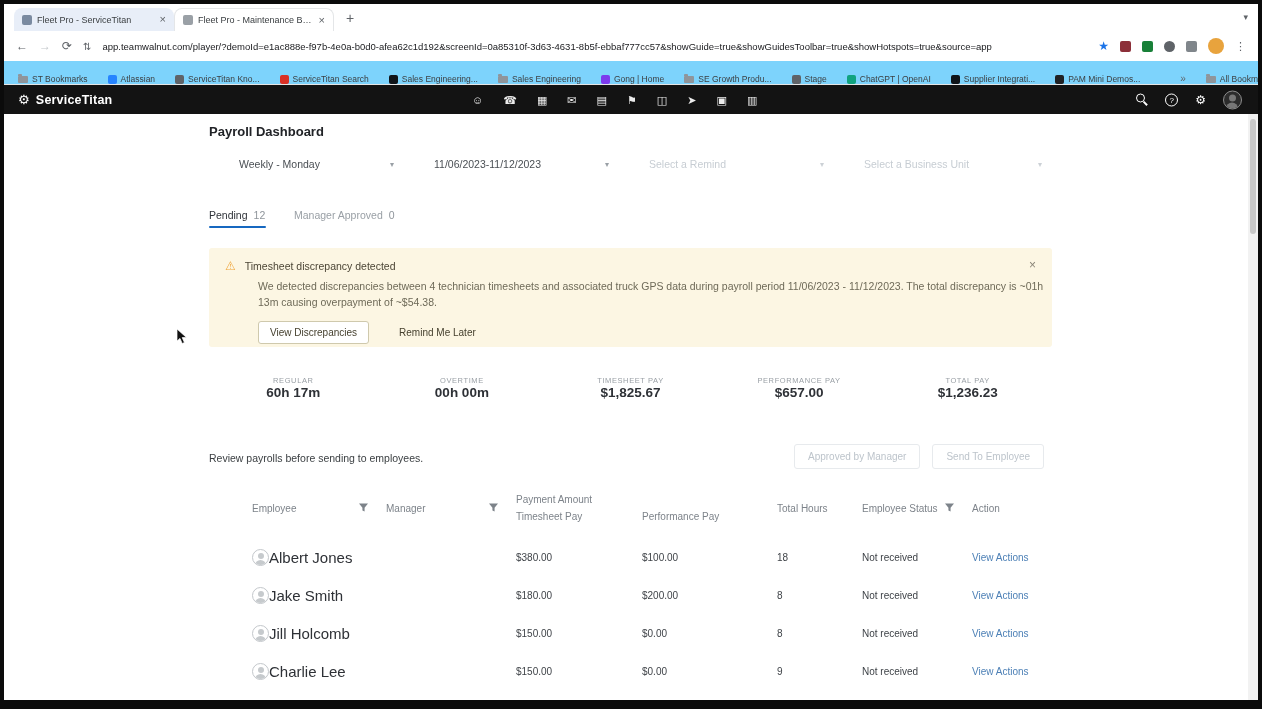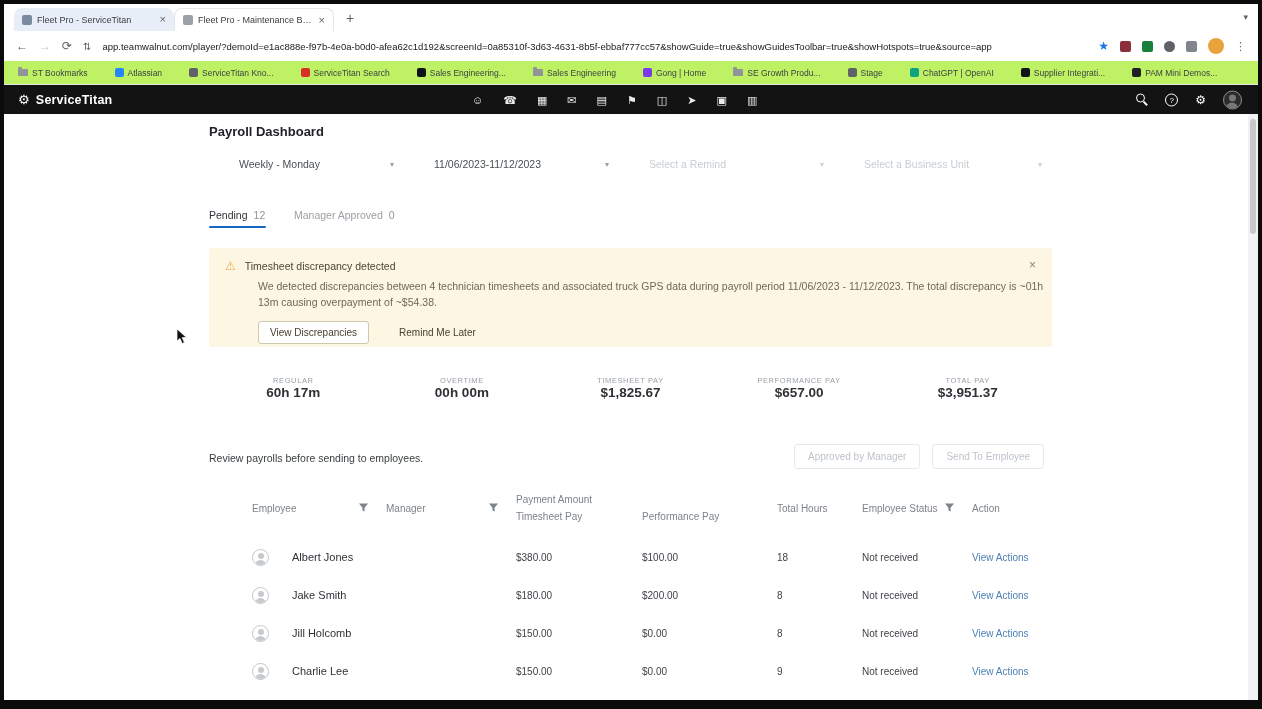--- a/index.html
+++ b/index.html
@@ -24,21 +24,21 @@
   .nav-ic.disabled{color:#c2c6ca}
   .swap-ic{font-size:10px;color:#5f6368}
   .url-text{flex:1;font-size:9.5px;color:#202124;white-space:nowrap;overflow:hidden;text-overflow:ellipsis}
   .star-ic{font-size:12px;color:#1a73e8}
   .ext-square{width:11px;height:11px;border-radius:2px;flex:none}
   .ext-1{background:#8c2f39}.ext-2{background:#188038}
   .ext-3{background:#5f6368;border-radius:50%}.ext-4{background:#80868b}
   .profile-dot{width:16px;height:16px;border-radius:50%;background:#e8a33d;flex:none}
   .menu-ic{font-size:11px;color:#5f6368}
 
-  .bookmarks{height:24px;display:flex;align-items:center;gap:27px;padding:0 14px;font-size:8.5px;color:#3c4043;border-bottom:1px solid #e6e6e6;background:#bef264}
+  .bookmarks{height:24px;display:flex;align-items:flex-end;gap:20px;padding:0 14px;font-size:8.5px;color:#3c4043;border-bottom:1px solid #e6e6e6;background:#7dd3fc}
   .bm{display:flex;align-items:center;gap:4px;white-space:nowrap;cursor:default}
   .bm-sq{width:9px;height:9px;border-radius:2px;flex:none}
   .c-fold{width:10px;height:7px;background:#8f959b;border-radius:1px;position:relative;flex:none}
   .c-fold:before{content:"";position:absolute;top:-2px;left:0;width:4px;height:2px;background:#8f959b;border-radius:1px 1px 0 0}
   .bmc-1{background:#2684ff}.bmc-2{background:#5f6368}.bmc-3{background:#d93025}.bmc-4{background:#0f1419}
   .bmc-6{background:#7c3aed}.bmc-8{background:#5f6368}.bmc-9{background:#10a37f}.bmc-10{background:#0f1419}.bmc-11{background:#202124}
   .bm-spacer{flex:1}
   .chevrons{font-size:10px;color:#5f6368}
 
   
@@ -92,21 +92,21 @@
 
   .ptable{position:absolute;left:248px;top:377px;width:800px;font-size:10px;color:#3f4348}
   .tgrid{display:grid;grid-template-columns:134px 130px 126px 135px 85px 110px 80px}
   .thead{grid-template-rows:16px 18px;color:#7d838a}
   .th{display:flex;align-items:center}
   .th.filtered{justify-content:space-between;padding-right:18px}
   .th.span2{grid-row:1/3}
   .funnel{width:9px;height:10px;fill:#7d838a;flex:none}
   .tbody{margin-top:13px}
   .trow{display:grid;grid-template-columns:134px 130px 126px 135px 85px 110px 80px;height:38px;align-items:center}
-  .emp{display:flex;align-items:center;gap:23px;font-size:11px;color:#2e3136}
+  .emp{display:flex;align-items:center;gap:0;font-size:15px;color:#2e3136}
   .avatar{width:17px;height:17px;border-radius:50%;border:1px solid #c3c7cb;position:relative;background:#fff;overflow:hidden;flex:none}
   .avatar:before{content:"";position:absolute;width:6px;height:6px;border-radius:50%;background:#c6cacd;left:4.5px;top:3px}
   .avatar:after{content:"";position:absolute;width:11px;height:7px;border-radius:6px 6px 0 0;background:#c6cacd;left:2px;top:10.5px}
   .link{color:#4d80b6;cursor:default}
 
   .scrollbar{position:absolute;right:0;top:110px;bottom:0;width:10px;background:#f2f2f2}
   .scroll-thumb{position:absolute;left:2px;top:5px;width:6px;height:115px;background:#c8c8c8;border-radius:3px}
 
   .cursor{position:absolute;left:172px;top:325px;pointer-events:none}
 </style>
@@ -281,21 +281,21 @@
       <div class="stat">
         <div class="stat-label">TIMESHEET PAY</div>
         <div class="stat-value">$1,825.67</div>
       </div>
       <div class="stat">
         <div class="stat-label">PERFORMANCE PAY</div>
         <div class="stat-value">$657.00</div>
       </div>
       <div class="stat">
         <div class="stat-label">TOTAL PAY</div>
-        <div class="stat-value">$3,951.37</div>
+        <div class="stat-value">$1,236.23</div>
       </div>
     </div>
 
     <div class="abs review-note" style="left:205px;top:338px">Review payrolls before sending to employees.</div>
     <div class="abs bulk" style="left:790px;top:330px">
       <span class="btn-disabled">Approved by Manager</span>
       <span class="btn-disabled">Send To Employee</span>
     </div>
 
     <div class="ptable">

